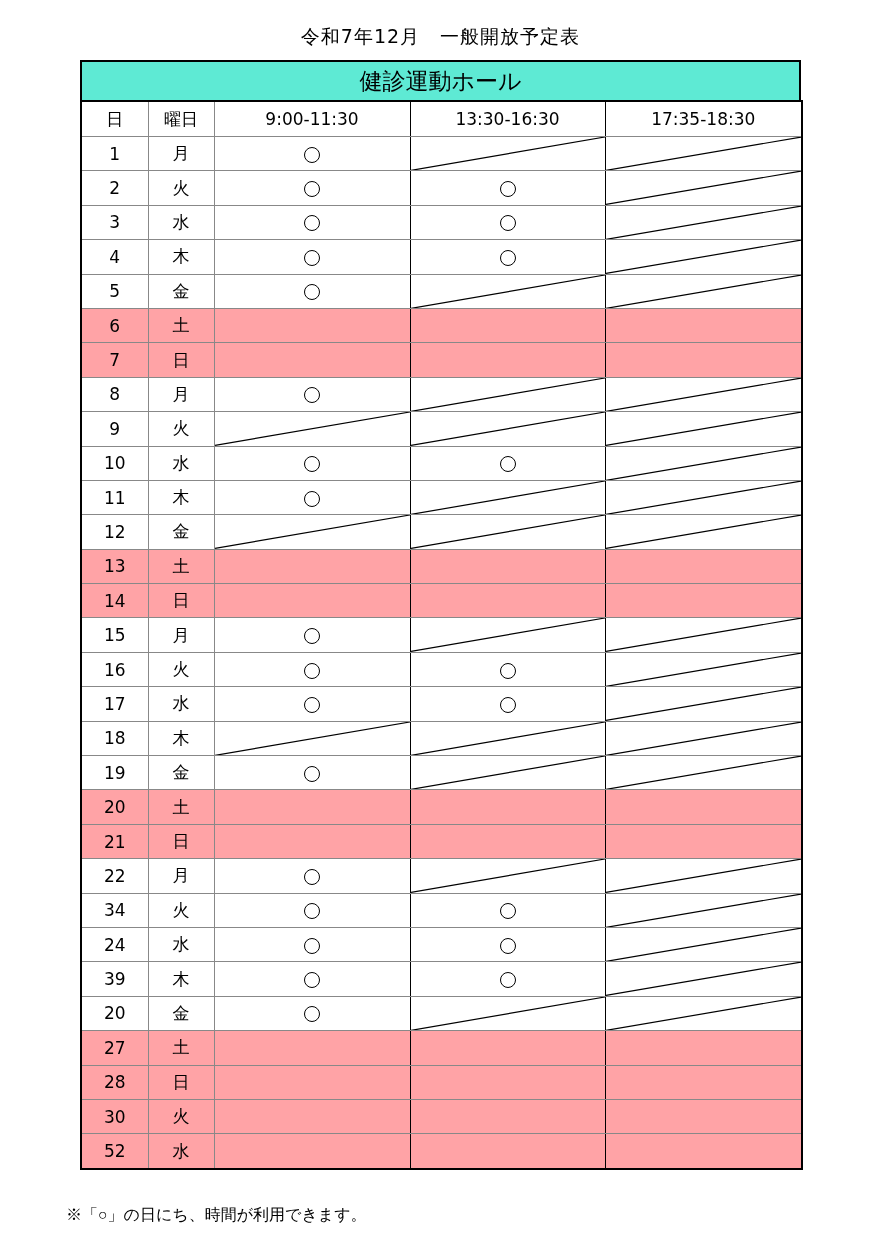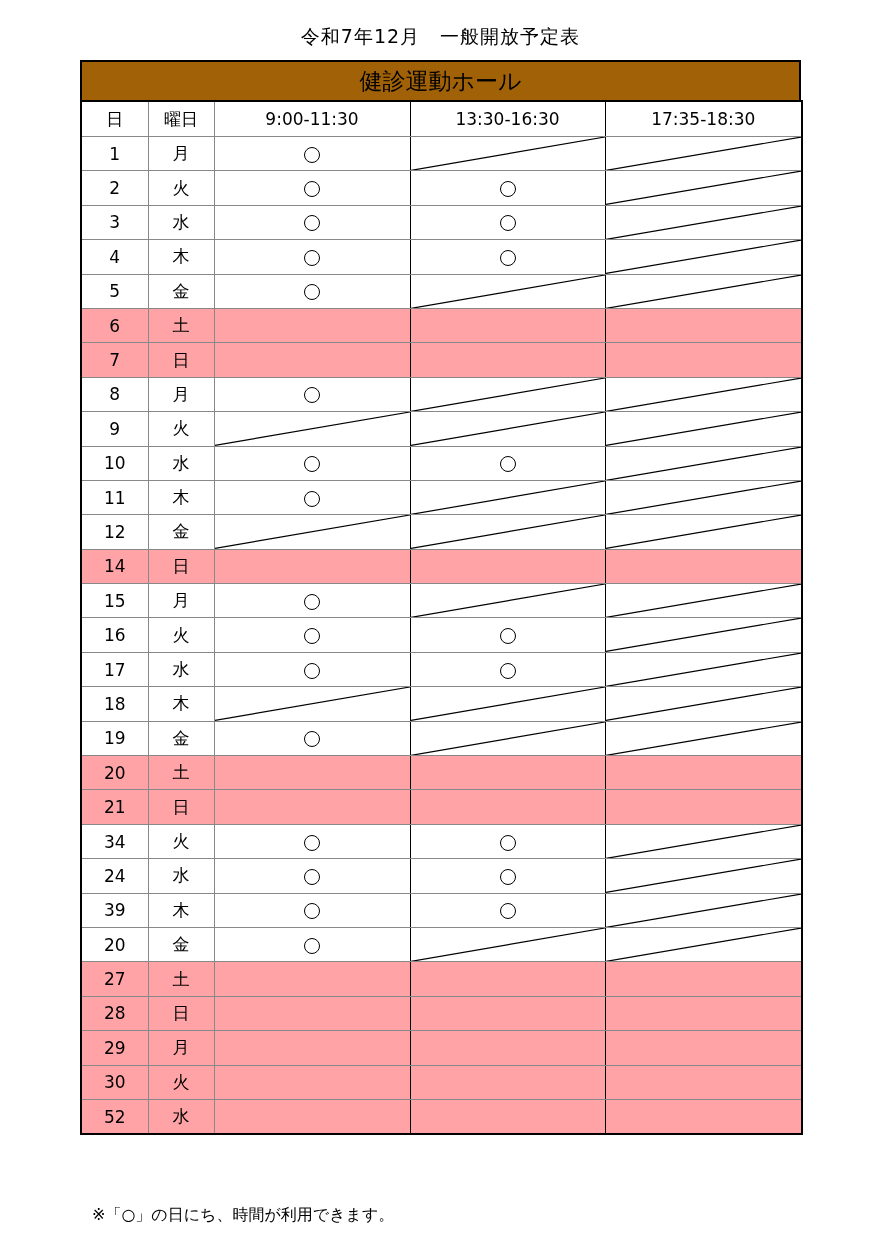--- a/index.html
+++ b/index.html
@@ -1,28 +1,28 @@
 <!DOCTYPE html>
 <html><head>
 <meta charset="utf-8">
 <style>
   html, body { margin:0; padding:0; background:#ffffff; }
   body { width:881px; height:1246px; position:relative; font-family:"DejaVu Sans", sans-serif; color:#000; }
   .title { position:absolute; left:0; width:881px; top:24px; text-align:center; font-size:19px; letter-spacing:1px; }
   .sheet { position:absolute; left:80px; top:60px; width:721px; }
-  .facility { height:40px; background:#a16207; border:2px solid #000; border-bottom:none; display:flex; align-items:center; justify-content:center; font-size:23px; box-sizing:border-box; }
+  .facility { height:40px; background:#5eead4; border:2px solid #000; border-bottom:none; display:flex; align-items:center; justify-content:center; font-size:23px; box-sizing:border-box; }
   table { border-collapse:collapse; width:721px; table-layout:fixed; border-left:2px solid #000; border-right:2px solid #000; border-bottom:2px solid #000; border-top:2px solid #000; }
   col.c1 { width:67px; } col.c2 { width:66px; } col.c3 { width:196px; } col.c4 { width:195px; } col.c5 { width:197px; }
   th, td { border:1px solid #888; height:33.4px; padding:0; text-align:center; font-size:17px; font-weight:normal; position:relative; }
   th { height:34px; }
   td.sep-r, th.sep-r { border-right:1px solid #000; }
   tr.holiday td { background:#ffa3a6; border-top:1px solid #555; }
   .circle { display:inline-block; width:14px; height:14px; border:1.5px solid #000; border-radius:50%; vertical-align:middle; }
   .slash { position:absolute; left:0; top:0; width:100%; height:100%; }
-  .note { position:absolute; left:92px; top:1205px; font-size:16px; }
+  .note { position:absolute; left:66px; top:1205px; font-size:16px;font-family:Liberation Mono, monospace; }
 </style>
 </head>
 <body>
 
 <div class="title">令和7年12月　一般開放予定表</div>
 
 <div class="sheet">
   <div class="facility">健診運動ホール</div>
   <table>
     <colgroup>
@@ -192,20 +192,27 @@
               <line x1="0" y1="100" x2="100" y2="0" stroke="#000" stroke-width="1.2" vector-effect="non-scaling-stroke"></line>
             </svg>
           </td>
           <td>
             <svg class="slash" preserveAspectRatio="none" viewBox="0 0 100 100">
               <line x1="0" y1="100" x2="100" y2="0" stroke="#000" stroke-width="1.2" vector-effect="non-scaling-stroke"></line>
             </svg>
           </td>
         </tr>
         <tr class="holiday">
+          <td>13</td>
+          <td>土</td>
+          <td class="sep-r"></td>
+          <td class="sep-r"></td>
+          <td></td>
+        </tr>
+        <tr class="holiday">
           <td>14</td>
           <td>日</td>
           <td class="sep-r"></td>
           <td class="sep-r"></td>
           <td></td>
         </tr>
         <tr>
           <td>15</td>
           <td>月</td>
           <td class="sep-r"><span class="circle"></span></td>
@@ -284,20 +291,35 @@
           <td></td>
         </tr>
         <tr class="holiday">
           <td>21</td>
           <td>日</td>
           <td class="sep-r"></td>
           <td class="sep-r"></td>
           <td></td>
         </tr>
         <tr>
+          <td>22</td>
+          <td>月</td>
+          <td class="sep-r"><span class="circle"></span></td>
+          <td class="sep-r">
+            <svg class="slash" preserveAspectRatio="none" viewBox="0 0 100 100">
+              <line x1="0" y1="100" x2="100" y2="0" stroke="#000" stroke-width="1.2" vector-effect="non-scaling-stroke"></line>
+            </svg>
+          </td>
+          <td>
+            <svg class="slash" preserveAspectRatio="none" viewBox="0 0 100 100">
+              <line x1="0" y1="100" x2="100" y2="0" stroke="#000" stroke-width="1.2" vector-effect="non-scaling-stroke"></line>
+            </svg>
+          </td>
+        </tr>
+        <tr>
           <td>34</td>
           <td>火</td>
           <td class="sep-r"><span class="circle"></span></td>
           <td class="sep-r"><span class="circle"></span></td>
           <td>
             <svg class="slash" preserveAspectRatio="none" viewBox="0 0 100 100">
               <line x1="0" y1="100" x2="100" y2="0" stroke="#000" stroke-width="1.2" vector-effect="non-scaling-stroke"></line>
             </svg>
           </td>
         </tr>
@@ -341,27 +363,20 @@
         <tr class="holiday">
           <td>27</td>
           <td>土</td>
           <td class="sep-r"></td>
           <td class="sep-r"></td>
           <td></td>
         </tr>
         <tr class="holiday">
           <td>28</td>
           <td>日</td>
-          <td class="sep-r"></td>
-          <td class="sep-r"></td>
-          <td></td>
-        </tr>
-        <tr class="holiday">
-          <td>29</td>
-          <td>月</td>
           <td class="sep-r"></td>
           <td class="sep-r"></td>
           <td></td>
         </tr>
         <tr class="holiday">
           <td>30</td>
           <td>火</td>
           <td class="sep-r"></td>
           <td class="sep-r"></td>
           <td></td>

